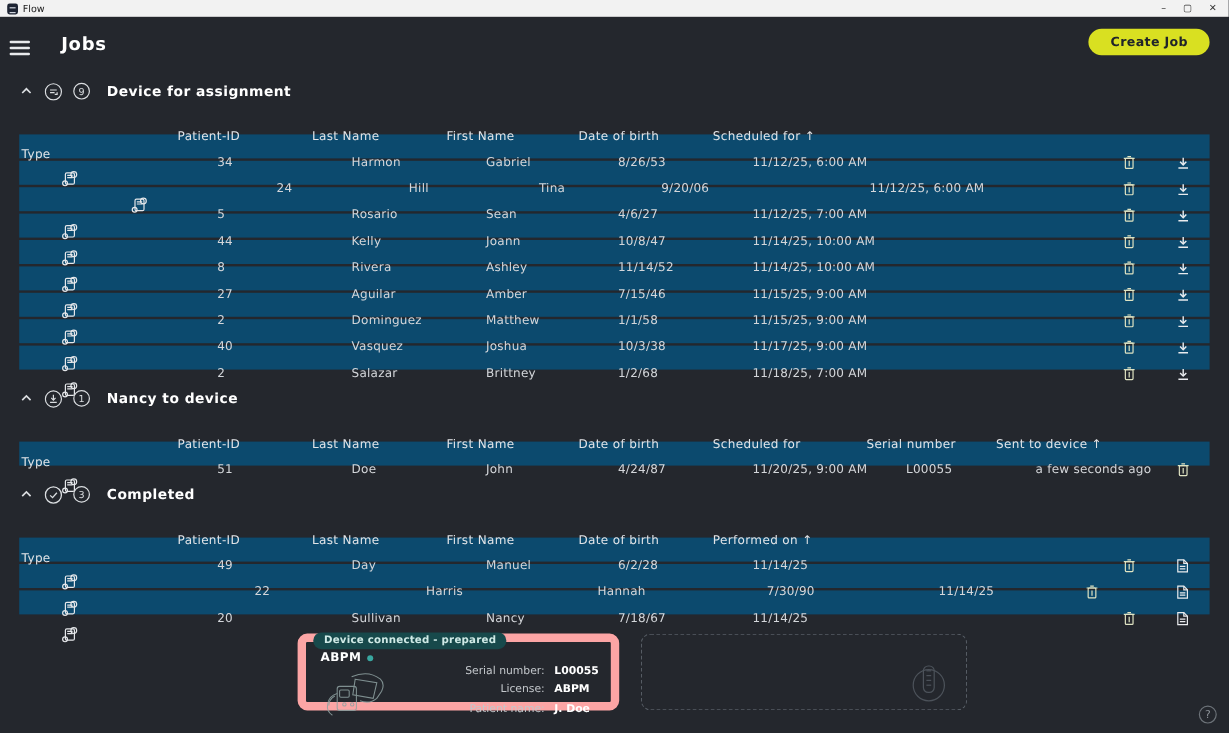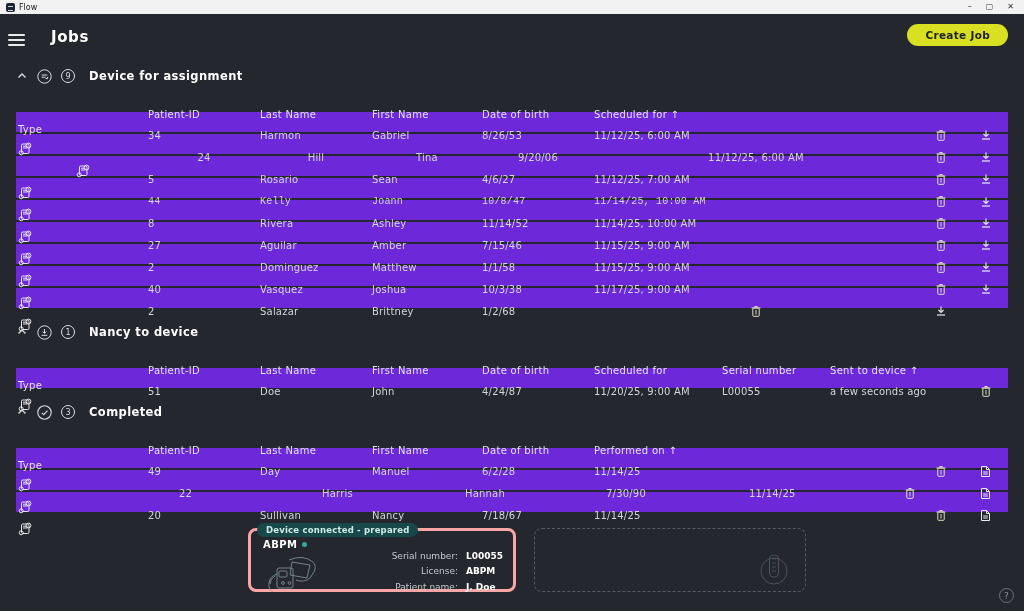--- a/index.html
+++ b/index.html
@@ -33,29 +33,29 @@
   .chev { width:12px; height:12px; cursor:pointer; }
   .circle-icon { width:15px; height:15px; }
   .count-badge { width:14px; height:14px; border:1px solid #dadde0; border-radius:50%;
                  color:#dadde0; font-size:8px; display:flex; align-items:center;
                  justify-content:center; }
   .section-title { color:#fff; font-size:11.5px; font-weight:600; letter-spacing:.4px; margin-left:5px; }
 
   .trow { display:grid; align-items:center; }
   .thead { margin-top:9px; height:18px; }
   .th { color:#e2e4e7; font-size:10px; font-weight:500; letter-spacing:.3px; }
-  .tdata { background:#6d28d9; height:20px; margin-bottom:2px; }
+  .tdata { background:#0c4a6e; height:20px; margin-bottom:2px;padding-left:33px; }
   .tdata .td { color:#d3d6da; font-size:10px; letter-spacing:.2px; }
   .td.act { display:flex; justify-content:center; cursor:pointer; }
   .trow > :first-child { padding-left:2px;margin-top:30px; }
 
   
   .device-panel { display:flex; gap:18px; margin:16px 0 0 232px; }
   .card { position:relative; border-radius:8px; height:64px; }
-  .card-abpm { width:268px; border:3px solid #fca5a5; padding:8px 10px 6px 12px; }
+  .card-abpm { width:268px; border:7px solid #fca5a5; padding:8px 10px 6px 12px; }
   .status-badge { position:absolute; top:-8px; left:6px; background:#17494b; color:#cfeae6;
                   font-size:8.5px; font-weight:600; padding:2px 9px; border-radius:8px;
                   letter-spacing:.2px; }
   .card-name { color:#fff; font-size:10px; font-weight:700; letter-spacing:.4px;
                display:flex; align-items:center; gap:5px; }
   .dot { width:5px; height:5px; border-radius:50%; background:#39a7a0; display:inline-block; }
   .abpm-body { display:flex; }
   .abpm-illustration { margin:2px 0 0 2px; }
   .field-grid { margin-left:auto; margin-top:1px; display:grid;
                 grid-template-columns:auto auto; column-gap:8px; row-gap:3px; }
@@ -198,21 +198,21 @@
   </svg>
         </div>
         <div class="td act">
           <svg width="12" height="12" viewBox="0 0 12 12" fill="none" stroke="#e9ebee" stroke-width="1.2">
     <line x1="6" y1="1.5" x2="6" y2="7"></line>
     <polyline points="3.4,4.8 6,7.4 8.6,4.8"></polyline>
     <line x1="2" y1="10" x2="10" y2="10"></line>
   </svg>
         </div>
       </div>
-      <div class="trow tdata" style="grid-template-columns: 132px 112px 112px 110px 112px 1fr 45px 45px; font-family: Liberation Mono, monospace;">
+      <div class="trow tdata" style="grid-template-columns: 132px 112px 112px 110px 112px 1fr 45px 45px;">
         <div class="td"><svg width="14" height="14" viewBox="0 0 14 14" fill="none" stroke="#e5e7ea" stroke-width="1">
     <rect x="3.5" y="2" width="7.5" height="9.5" rx="1.2"></rect>
     <line x1="5" y1="4.2" x2="9.5" y2="4.2"></line>
     <line x1="5" y1="6" x2="9.5" y2="6"></line>
     <circle cx="10.5" cy="3.5" r="2.4" fill="#24272d" fill-opacity="0"></circle>
     <circle cx="3.2" cy="10.8" r="2"></circle>
   </svg></div>
         <div class="td">44</div>
         <div class="td">Kelly</div>
         <div class="td">Joann</div>
@@ -355,20 +355,21 @@
     <rect x="3.5" y="2" width="7.5" height="9.5" rx="1.2"></rect>
     <line x1="5" y1="4.2" x2="9.5" y2="4.2"></line>
     <line x1="5" y1="6" x2="9.5" y2="6"></line>
     <circle cx="10.5" cy="3.5" r="2.4" fill="#24272d" fill-opacity="0"></circle>
     <circle cx="3.2" cy="10.8" r="2"></circle>
   </svg></div>
         <div class="td">2</div>
         <div class="td">Salazar</div>
         <div class="td">Brittney</div>
         <div class="td">1/2/68</div>
+        <div class="td">11/18/25, 7:00 AM</div>
         <div class="td act">
           <svg width="12" height="13" viewBox="0 0 12 13" fill="none" stroke="#dfe3c2" stroke-width="1">
     <line x1="1.5" y1="3" x2="10.5" y2="3"></line>
     <line x1="4.5" y1="1.5" x2="7.5" y2="1.5"></line>
     <rect x="2.8" y="3" width="6.4" height="8.3" rx="0.8"></rect>
     <line x1="6" y1="5" x2="6" y2="9.5"></line>
   </svg>
         </div>
         <div class="td act">
           <svg width="12" height="12" viewBox="0 0 12 12" fill="none" stroke="#e9ebee" stroke-width="1.2">

